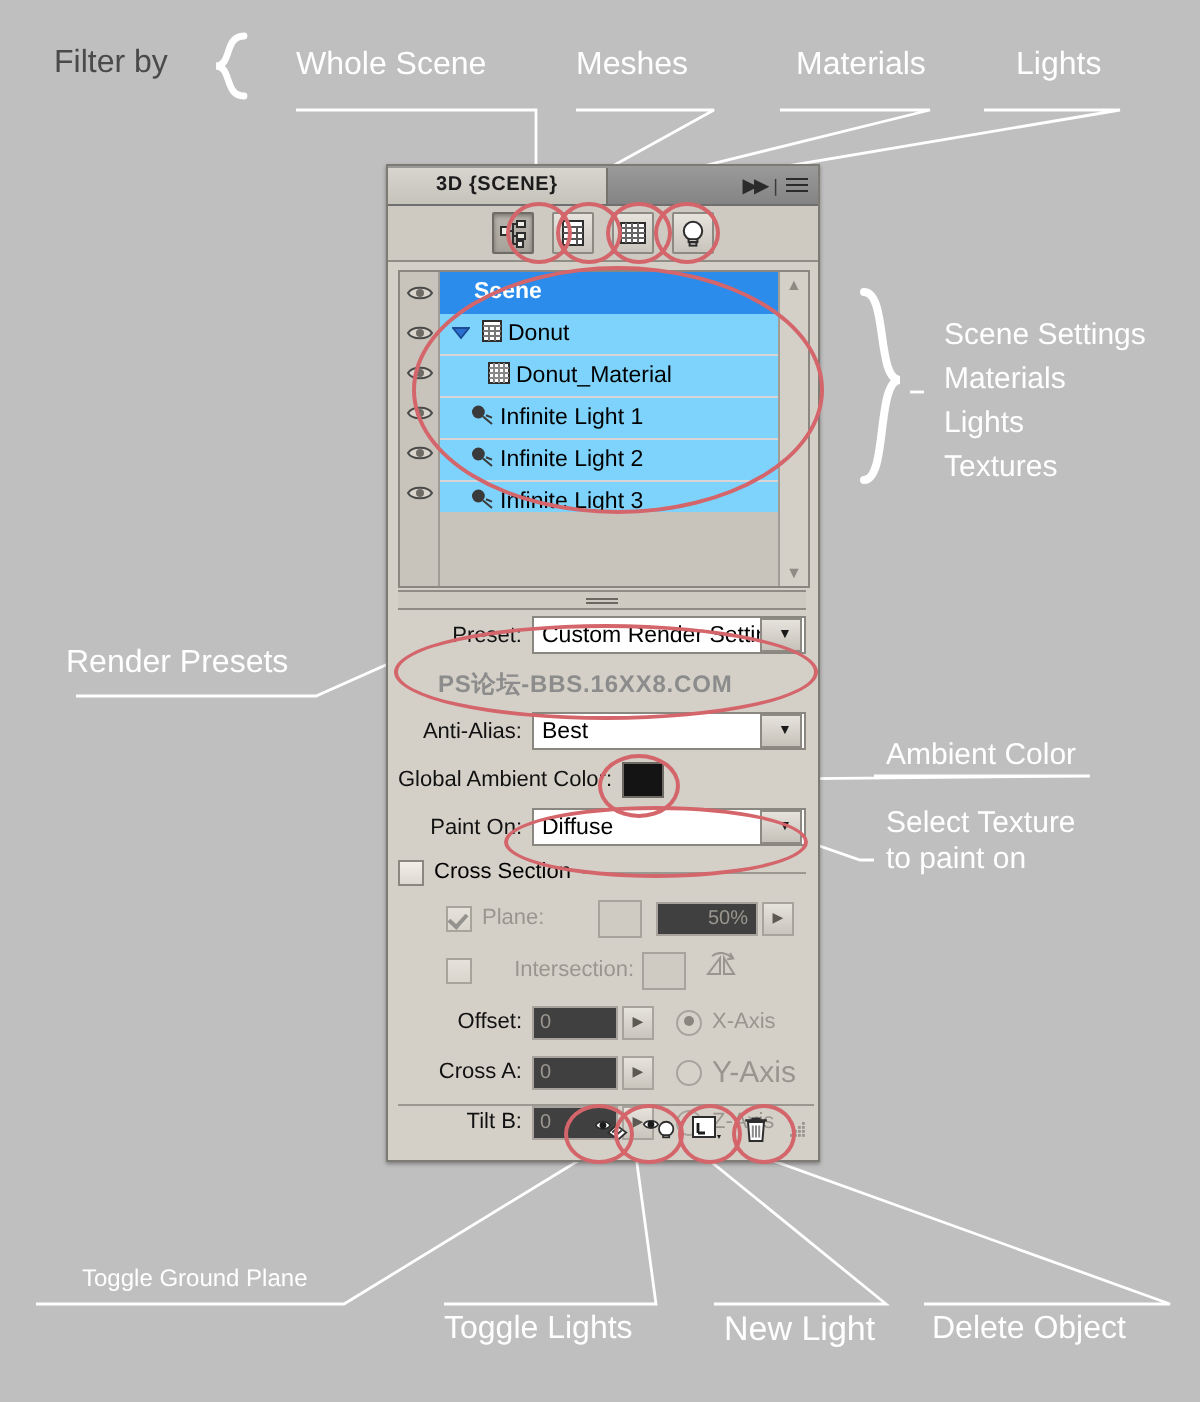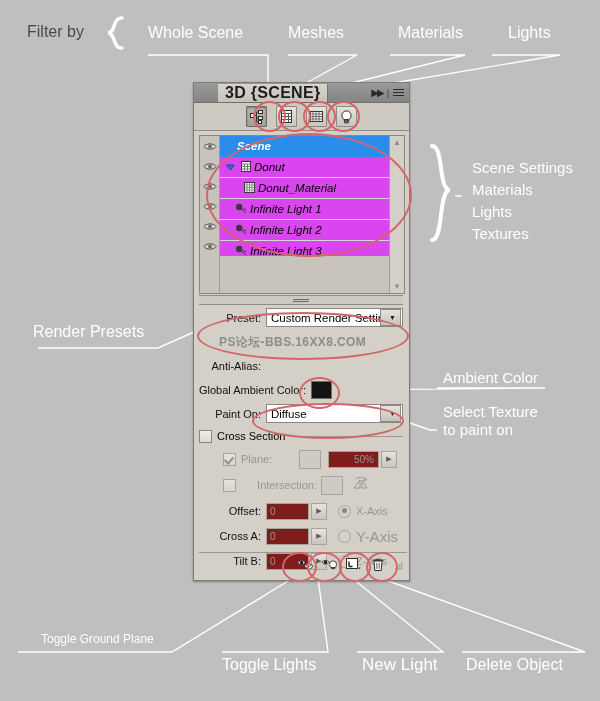--- a/index.html
+++ b/index.html
@@ -26,26 +26,25 @@
     box-shadow:0 1px 2px rgba(0,0,0,.35);
     font-size:11px;color:#000;
   }
   .panel-tabbar{
     height:19px;background:#8c8c8c;
     border-bottom:1px solid #6f6f6f;
     display:flex;align-items:center;position:relative;
     background:linear-gradient(#9a9a9a,#848484);
   }
   .panel-tab{
-    height:18px;line-height:18px;padding:0 7px;
+    height:18px;line-height:18px;padding:0 24px;
     background:linear-gradient(#d8d5ce,#c6c3bb);
     border-right:1px solid #76736c;
-    font-size:16px;font-weight:bold;color:#1c1c1c;
+    font-size:10px;font-weight:bold;color:#1c1c1c;
     letter-spacing:.3px;
-    margin-left:24px;
   }
   .tabbar-space{flex:1;}
   .tabbar-ctl{display:flex;align-items:center;gap:4px;padding-right:5px;color:#2a2a2a;font-size:9px;}
   .chev{letter-spacing:-2px;font-size:10px;}
   .hamb{display:inline-block;width:11px;}
   .hamb i{display:block;height:1px;background:#2b2b2b;margin:2px 0;}
 
   .filterbar{
     height:27px;background:#cecac2;
     border-bottom:1px solid #908d86;
@@ -60,21 +59,21 @@
   }
   .ficon.sel{background:linear-gradient(#b9b5ad,#a7a39b);border-color:#6f6c66;box-shadow:inset 0 1px 2px rgba(0,0,0,.35);}
 
   .tree{
     position:absolute;left:5px;top:52px;width:204px;height:157px;
     background:#d4d0c8;border:1px solid #8a8780;
     display:flex;overflow:hidden;
   }
   .eye-col{width:19px;background:#c8c4bc;border-right:1px solid #a09d96;}
   .eye-cell{height:20px;display:flex;align-items:center;justify-content:center;}
-  .tree-rows{flex:1;background:#d946ef;position:relative;font-style:italic;}
+  .tree-rows{flex:1;background:#7dd3fc;position:relative;}
   .trow{
     height:20px;display:flex;align-items:center;
     border-bottom:1px solid #d6d6d6;
     padding-left:4px;font-size:11.5px;color:#000;
   }
   .trow.sel{background:#2b8cec;color:#fff;border-bottom-color:#2b8cec;font-weight:bold;}
   .trow .tw{width:13px;display:inline-block;text-align:center;}
   .trow .ti{width:17px;display:inline-block;text-align:center;}
   .tree-sb{
     width:14px;background:#d4d0c8;border-left:1px solid #a09d96;
@@ -108,21 +107,21 @@
     border:1px solid #8a8780;font-size:11px;
     display:flex;align-items:center;justify-content:center;color:#151515;
   }
   .swatch{width:19px;height:16px;background:#141414;border:1px solid #6d6a64;}
   .chk{width:11px;height:11px;border:1px solid #8a8780;background:linear-gradient(#f2efe8,#ddd9d1);display:inline-block;position:relative;}
   .chk.on:after{content:"";position:absolute;left:2px;top:1px;width:4px;height:7px;border:solid #6a6a6a;border-width:0 2px 2px 0;transform:rotate(42deg);}
   .chk.dim{opacity:.6;}
   .hr-line{flex:1;height:1px;background:#9b9891;margin-left:6px;}
   .dim{color:#9a968f;}
   .numbox{
-    width:37px;height:15px;background:#7f1d1d;border:1px solid #a8a49d;
+    width:37px;height:15px;background:#404040;border:1px solid #a8a49d;
     font-size:10px;color:#9a968f;display:flex;align-items:center;padding-left:3px;
   }
   .spin{
     width:14px;height:15px;background:linear-gradient(#e6e3dc,#c9c5bd);
     border:1px solid #a8a49d;display:flex;align-items:center;justify-content:center;
     font-size:7px;color:#5c5953;margin-left:2px;
   }
   .sqbox{width:20px;height:17px;border:1px solid #a8a49d;background:#cfcbc3;}
   .radio{width:11px;height:11px;border:1px solid #a8a49d;border-radius:50%;background:#d6d2ca;display:inline-block;position:relative;}
   .radio.on:after{content:"";position:absolute;left:2.5px;top:2.5px;width:5px;height:5px;border-radius:50%;background:#8a8780;}
@@ -354,20 +353,24 @@
           <span class="arrow">▼</span>
         </div>
       </div>
 
       <div class="srow" style="position:relative;justify-content:flex-end;">
         <div style="position:absolute;left:20px;top:3px;font-size:12px;font-weight:bold;color:#8c8c8c;letter-spacing:.4px;white-space:nowrap;">PS论坛-BBS.16XX8.COM</div>
       </div>
 
       <div class="srow">
         <div class="slabel" style="width:62px;padding-right:5px;">Anti-Alias:</div>
+        <div class="combo">
+          <span>Best</span>
+          <span class="arrow">▼</span>
+        </div>
       </div>
 
       <div class="srow">
         <div class="slabel" style="width:auto;padding-right:5px;">Global Ambient Color:</div>
         <div class="swatch"></div>
       </div>
 
       <div class="srow">
         <div class="slabel" style="width:62px;padding-right:5px;">Paint On:</div>
         <div class="combo">

